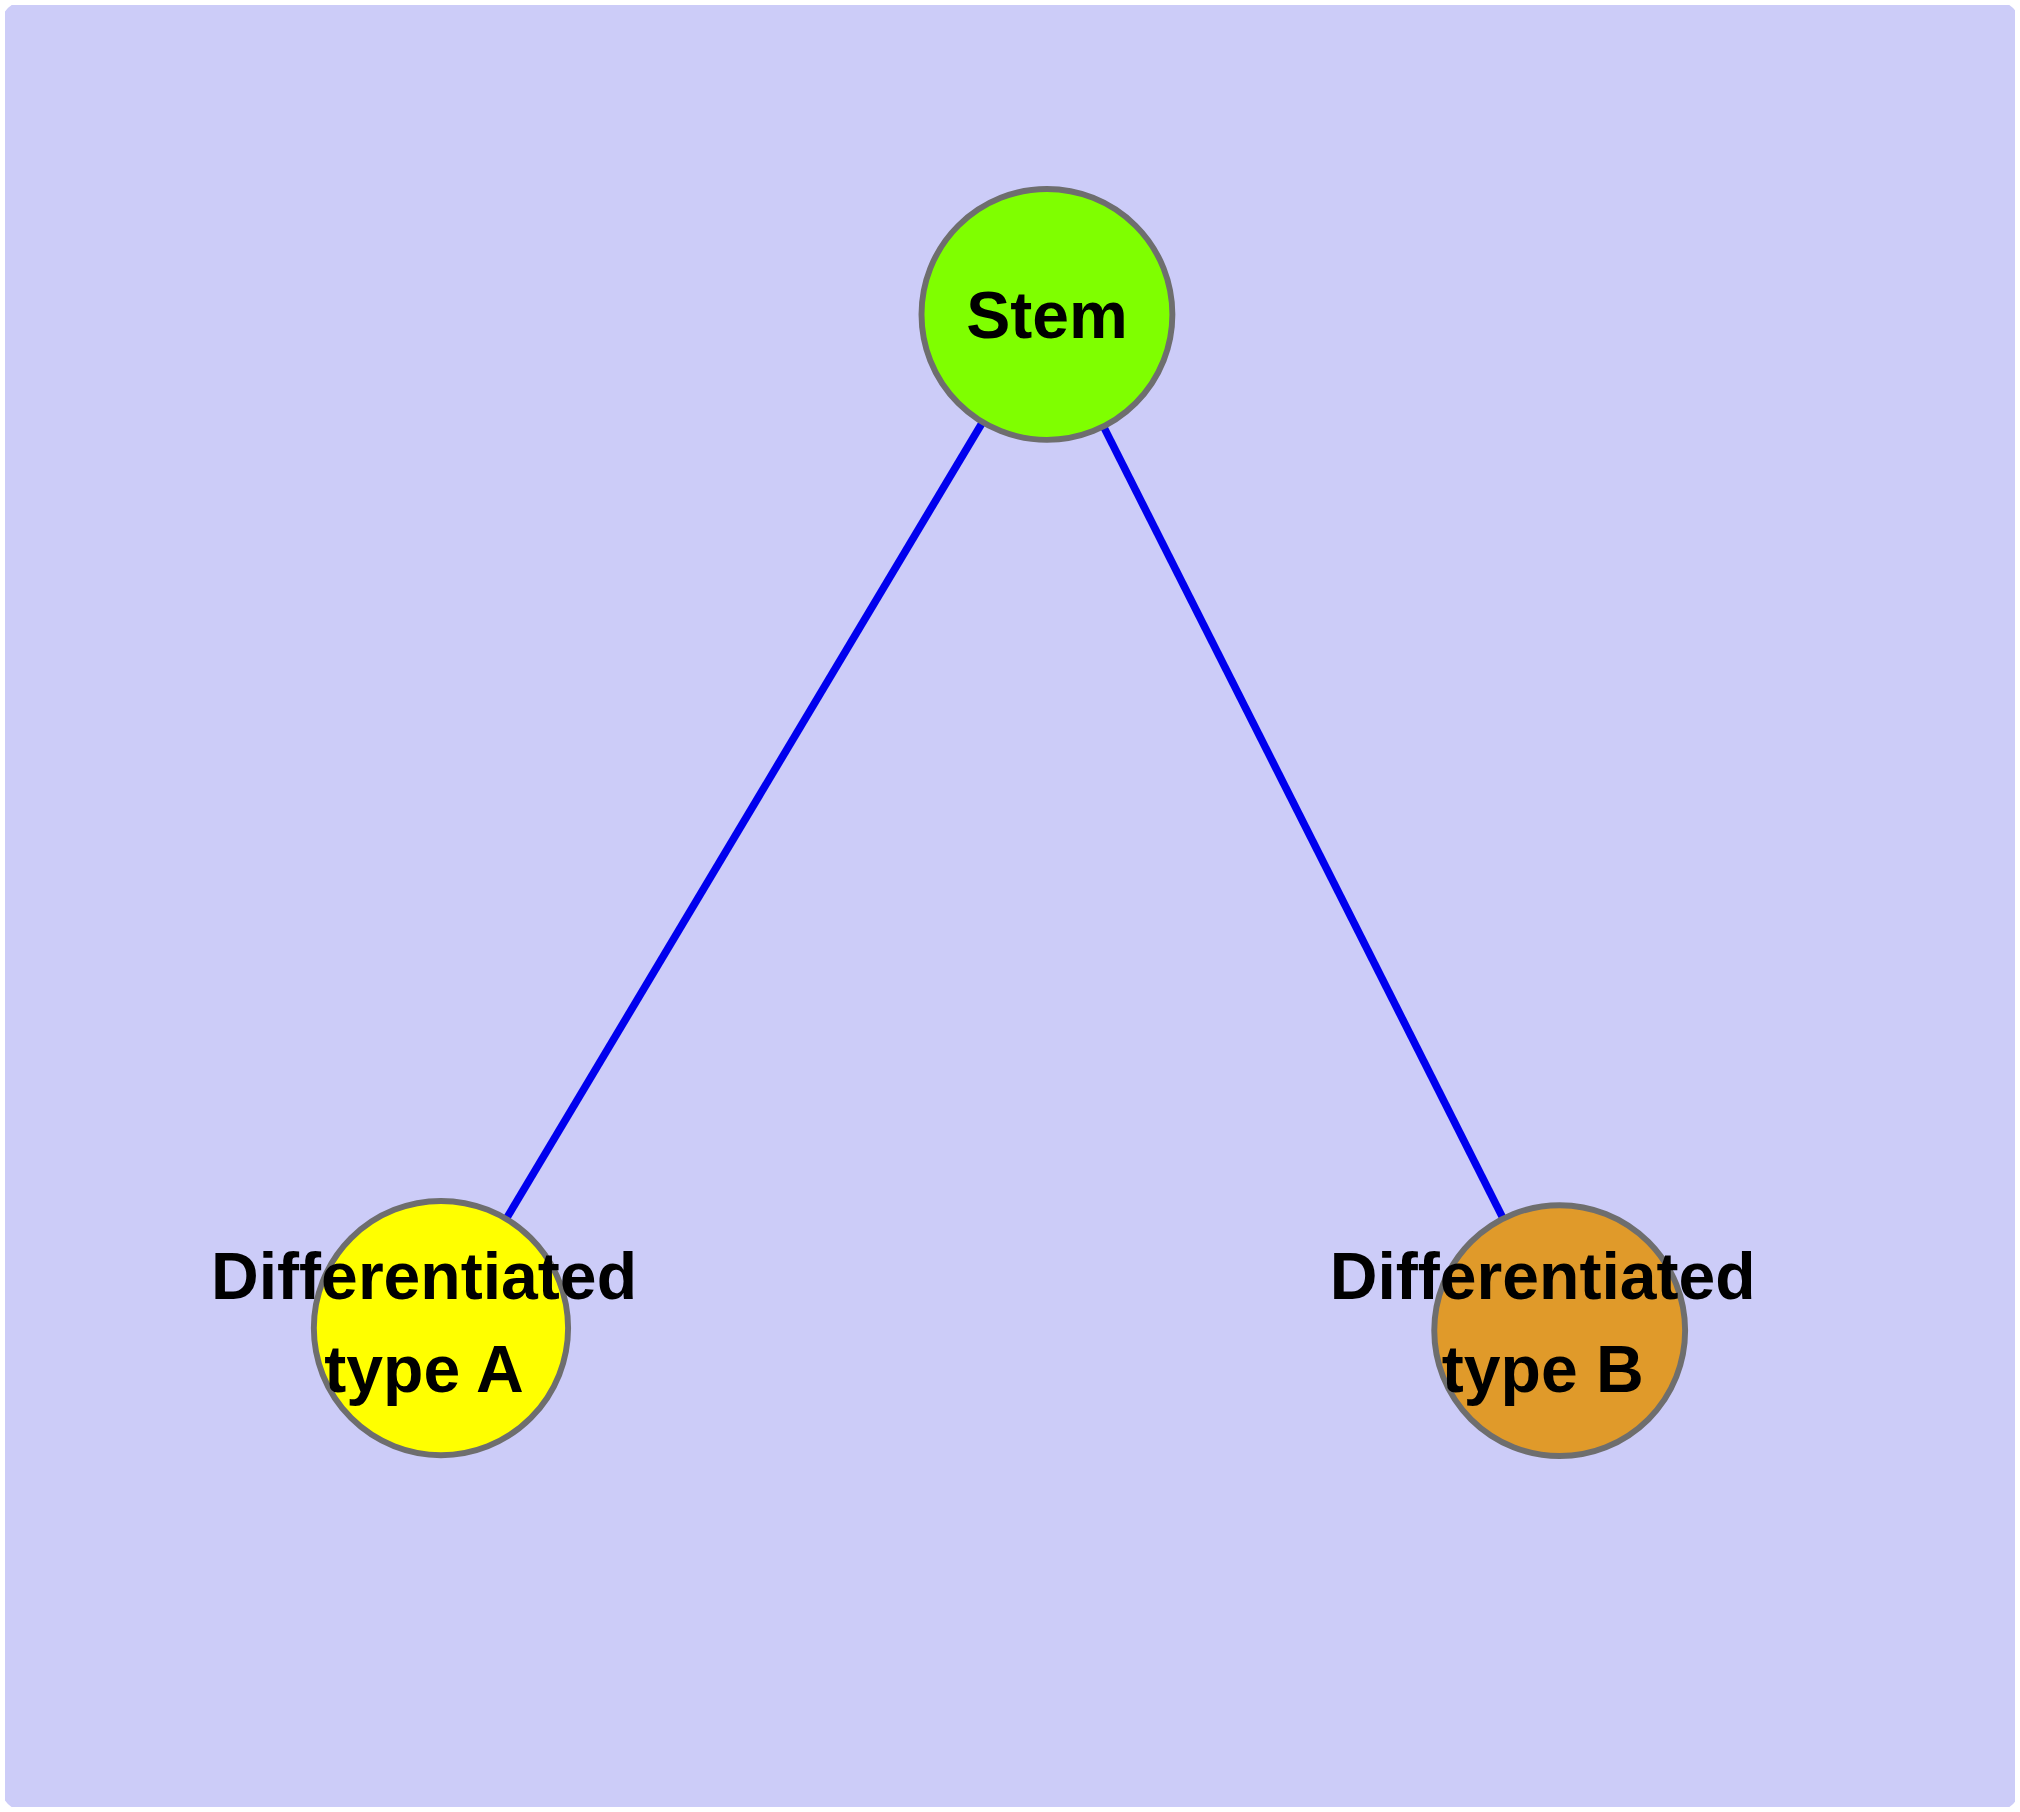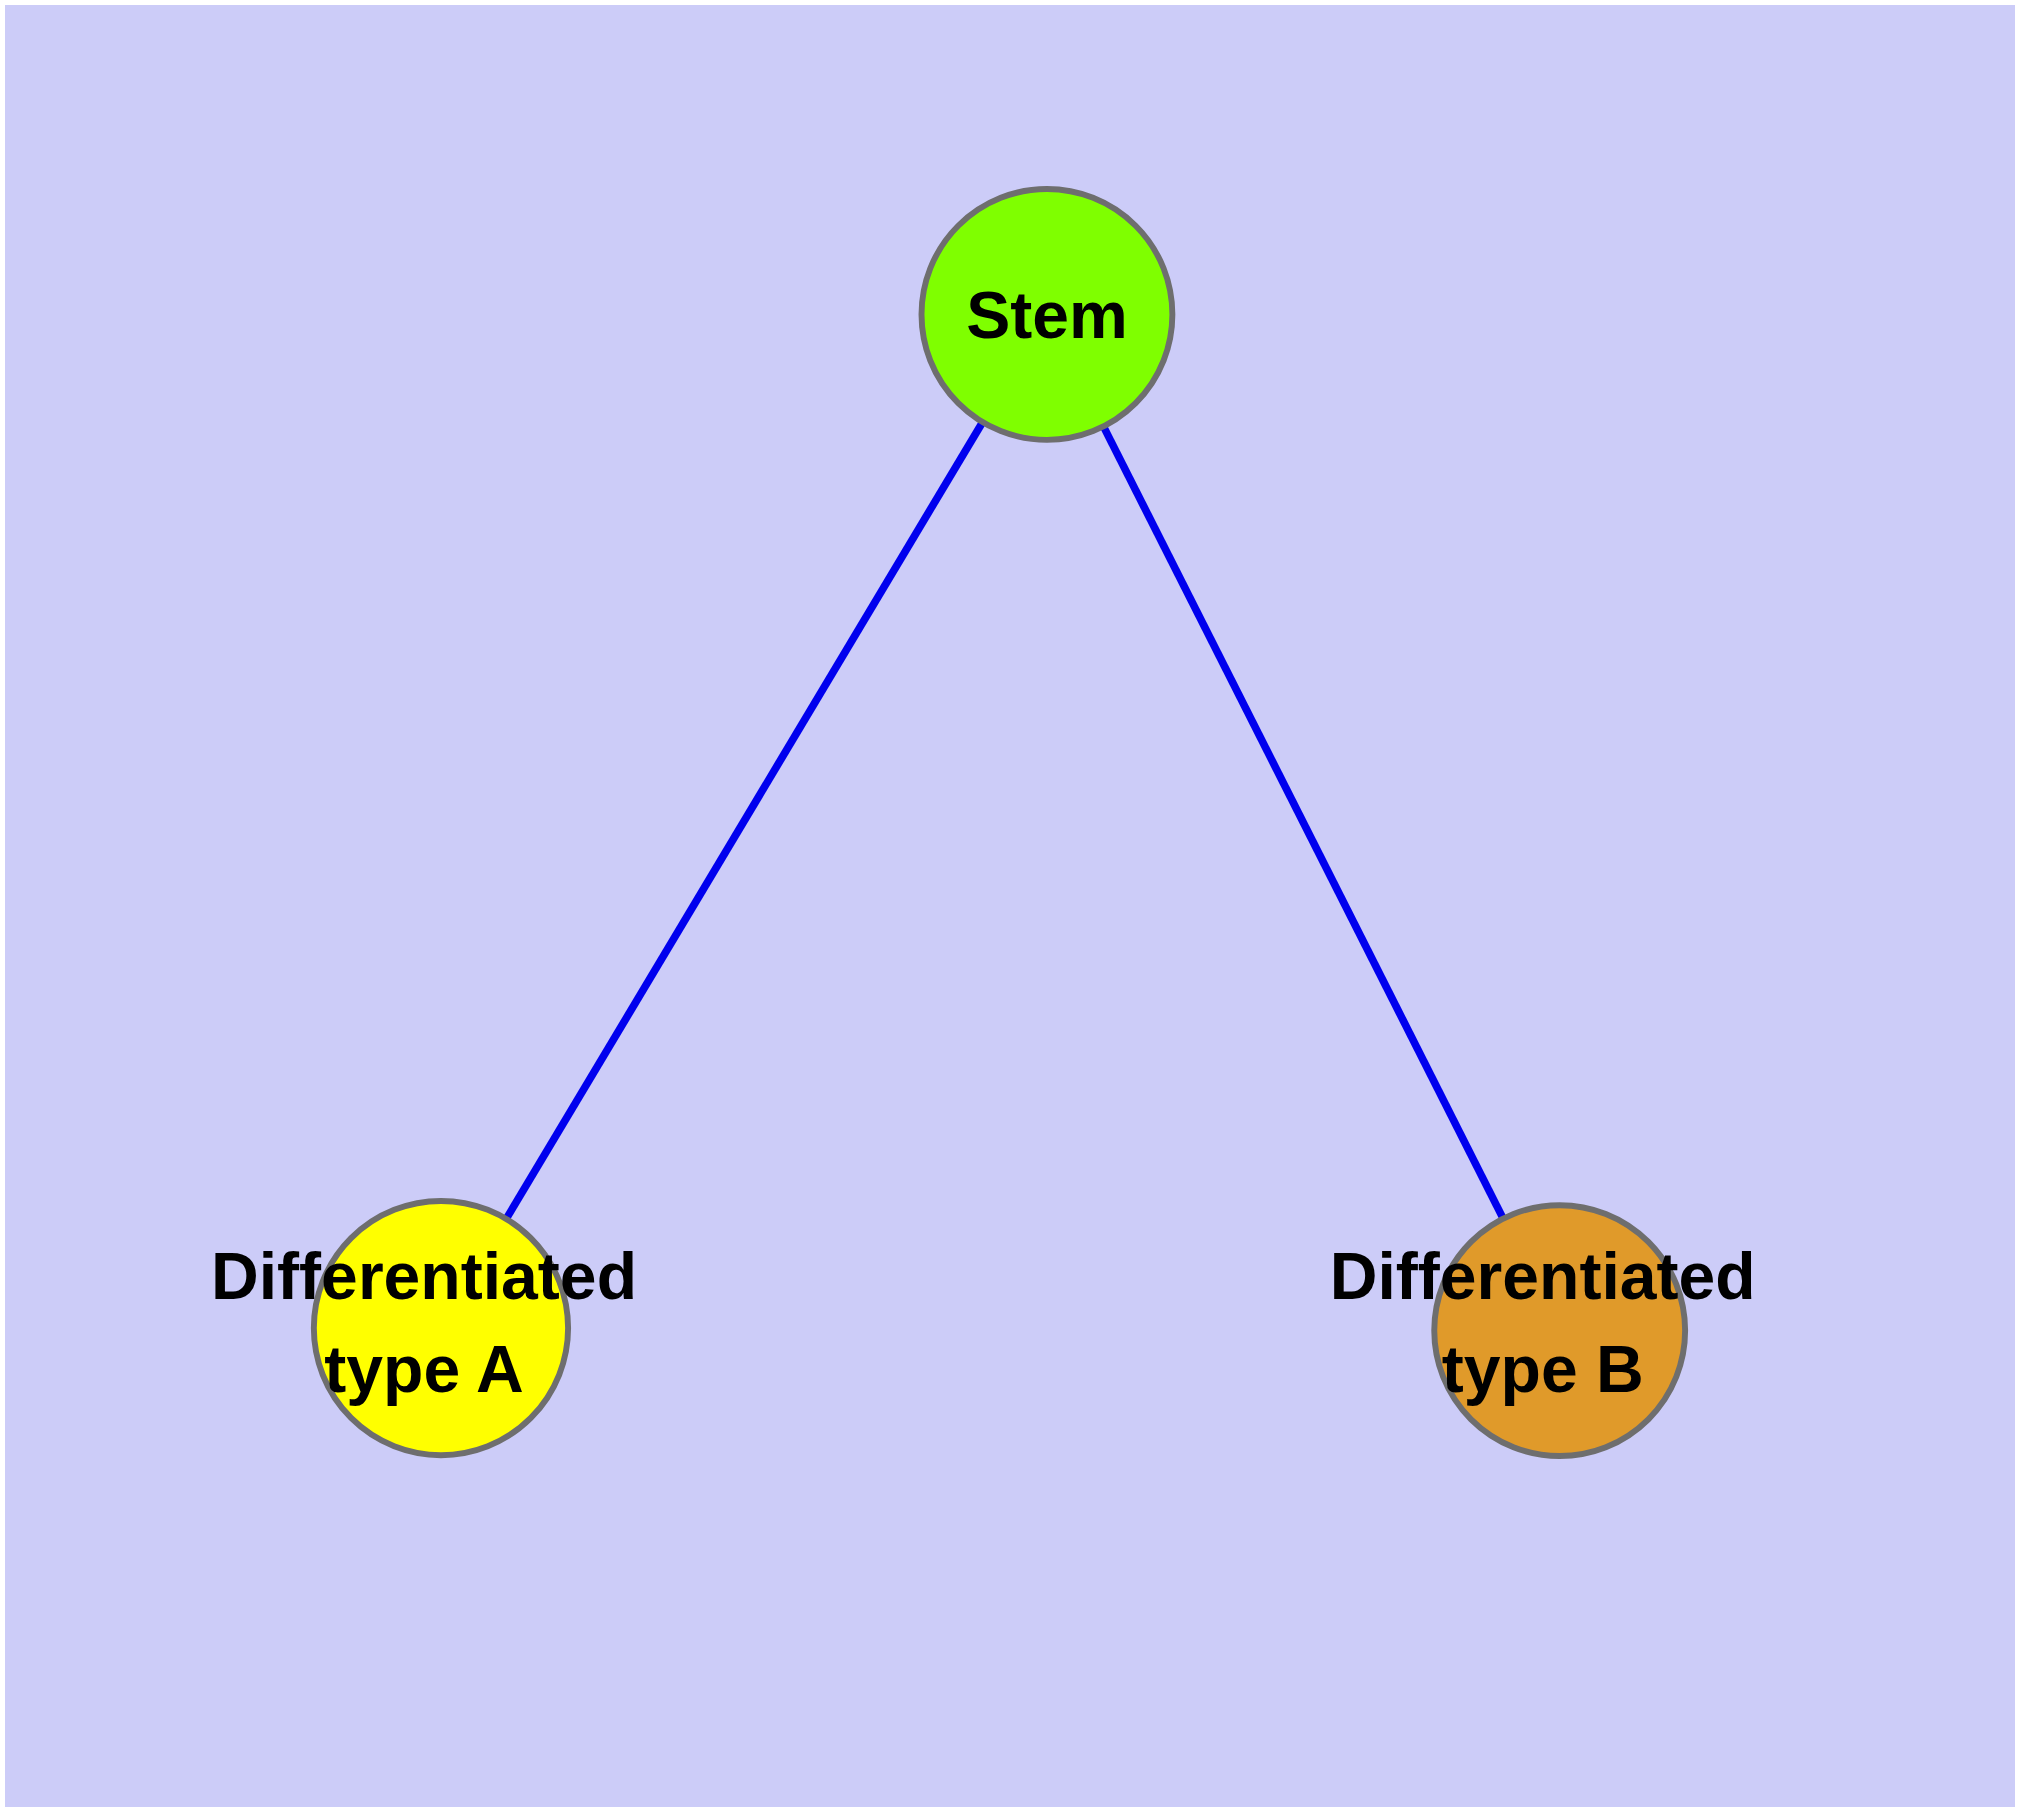--- a/index.html
+++ b/index.html
@@ -7,20 +7,21 @@
     margin: 0;
     padding: 0;
     background: #ffffff;
   }
   #canvas {
     position: relative;
     width: 2021px;
     height: 1812px;
     background: #ffffff;
     overflow: hidden;
+    border-radius: 27px;
   }
   #plot-area {
     position: absolute;
     left: 5.1px;
     top: 5.1px;
     width: 2010px;
     height: 1802px;
     background: #ccccf8;
   }
   svg.graph {

